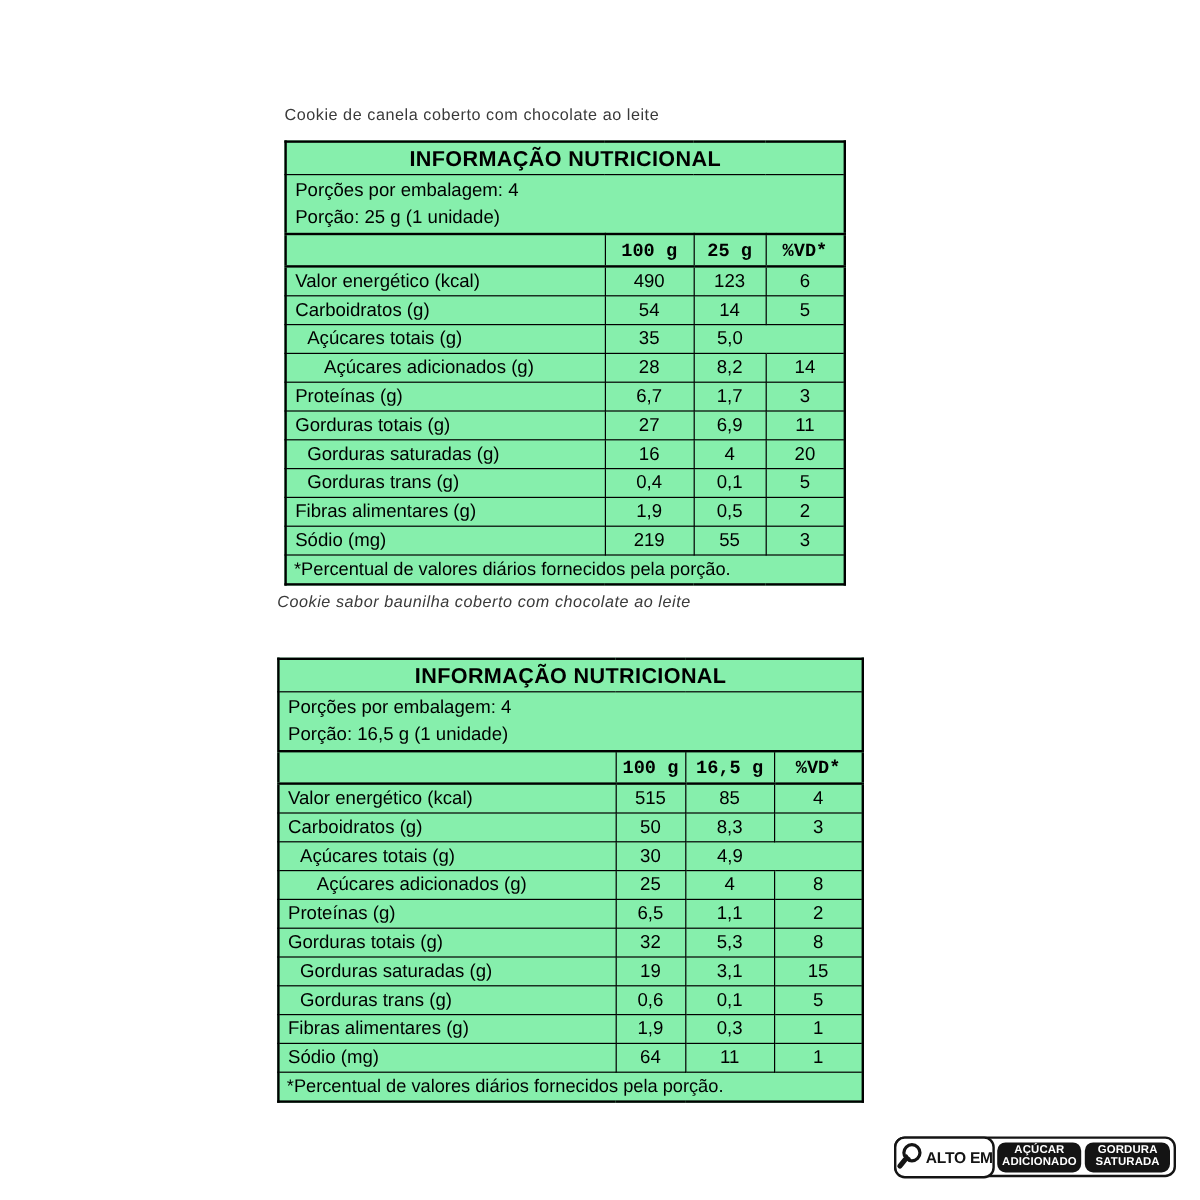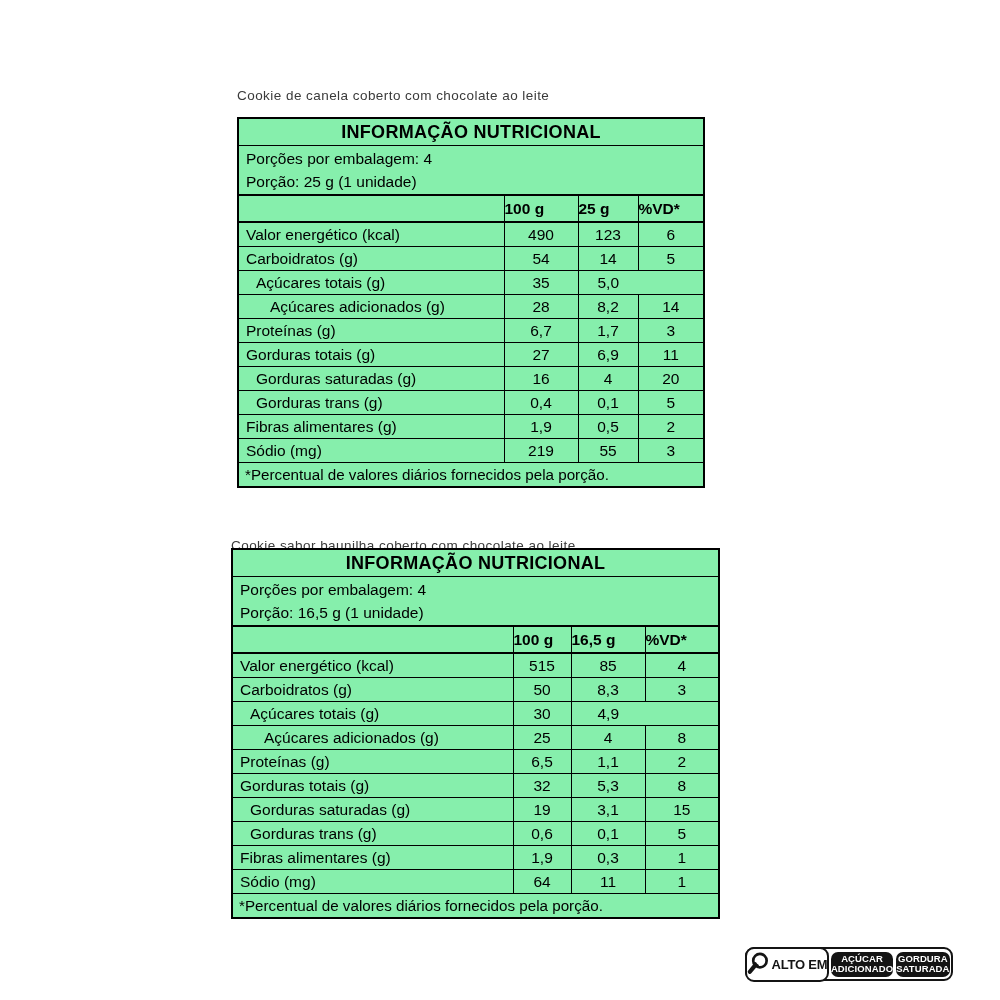--- a/index.html
+++ b/index.html
@@ -7,21 +7,21 @@
     width:1000px;height:1000px;position:relative;
     background:#ffffff;color:#000;
     font-family:"Liberation Sans", sans-serif;
     overflow:hidden;
   }
   .product-title{
     position:absolute;
     font-size:13.5px;letter-spacing:0.45px;color:#3a3a3a;
   }
   #title-1{left:237px;top:88px;width:466px;}
-  #title-2{left:231px;top:538px;width:487px;}
+  #title-2{left:231px;top:494px;width:487px;font-style:italic;}
 
   table.nutri{
     position:absolute;border-collapse:collapse;table-layout:fixed;
     background:#86efac;border:2.2px solid #000;
   }
   #table-1{left:237px;top:117px;width:466px;}
   #table-2{left:231px;top:548px;width:487px;}
   #table-1 col.c-label{width:266px}
   #table-1 col.c-v1{width:74px}
   #table-1 col.c-v2{width:60px}
@@ -37,36 +37,37 @@
   }
   tr.tbl-title td{
     height:26px;text-align:center;font-weight:bold;
     font-size:18px;letter-spacing:0.3px;
   }
   tr.portions td{
     height:48px;text-align:left;padding-left:7px;
     line-height:23px;border-bottom-width:2.5px;
   }
   tr.colhead th{
-    height:25px;text-align:left;font-weight:bold;
+    height:25px;text-align:center;font-weight:bold;
     border-bottom-width:2px;
+    font-family:Liberation Mono, monospace;
   }
   tr.data-row td{height:23px;}
   td.lbl{text-align:left;padding-left:7px;}
   td.lbl.ind-1{padding-left:17px;}
   td.lbl.ind-2{padding-left:31px;}
   td.num{text-align:center;}
   td.blank{border-left-style:hidden;}
   tr.footnote td{
     height:23px;text-align:left;padding-left:6px;font-size:15.2px;
   }
 
   
   #seal{
-    position:absolute;left:745px;top:947px;width:208px;height:34px;
+    position:absolute;left:745px;top:947px;width:235px;height:34px;
     box-sizing:border-box;border:2.5px solid #141414;border-radius:9px;
     background:#fff;display:flex;align-items:stretch;
   }
   .seal-left{
     flex:0 0 84px;box-sizing:border-box;
     margin:-2.5px 0 -2.5px -2.5px;
     border:2.5px solid #141414;border-radius:9px;background:#fff;
     display:flex;align-items:center;justify-content:center;
   }
   .seal-left .alto-em{

